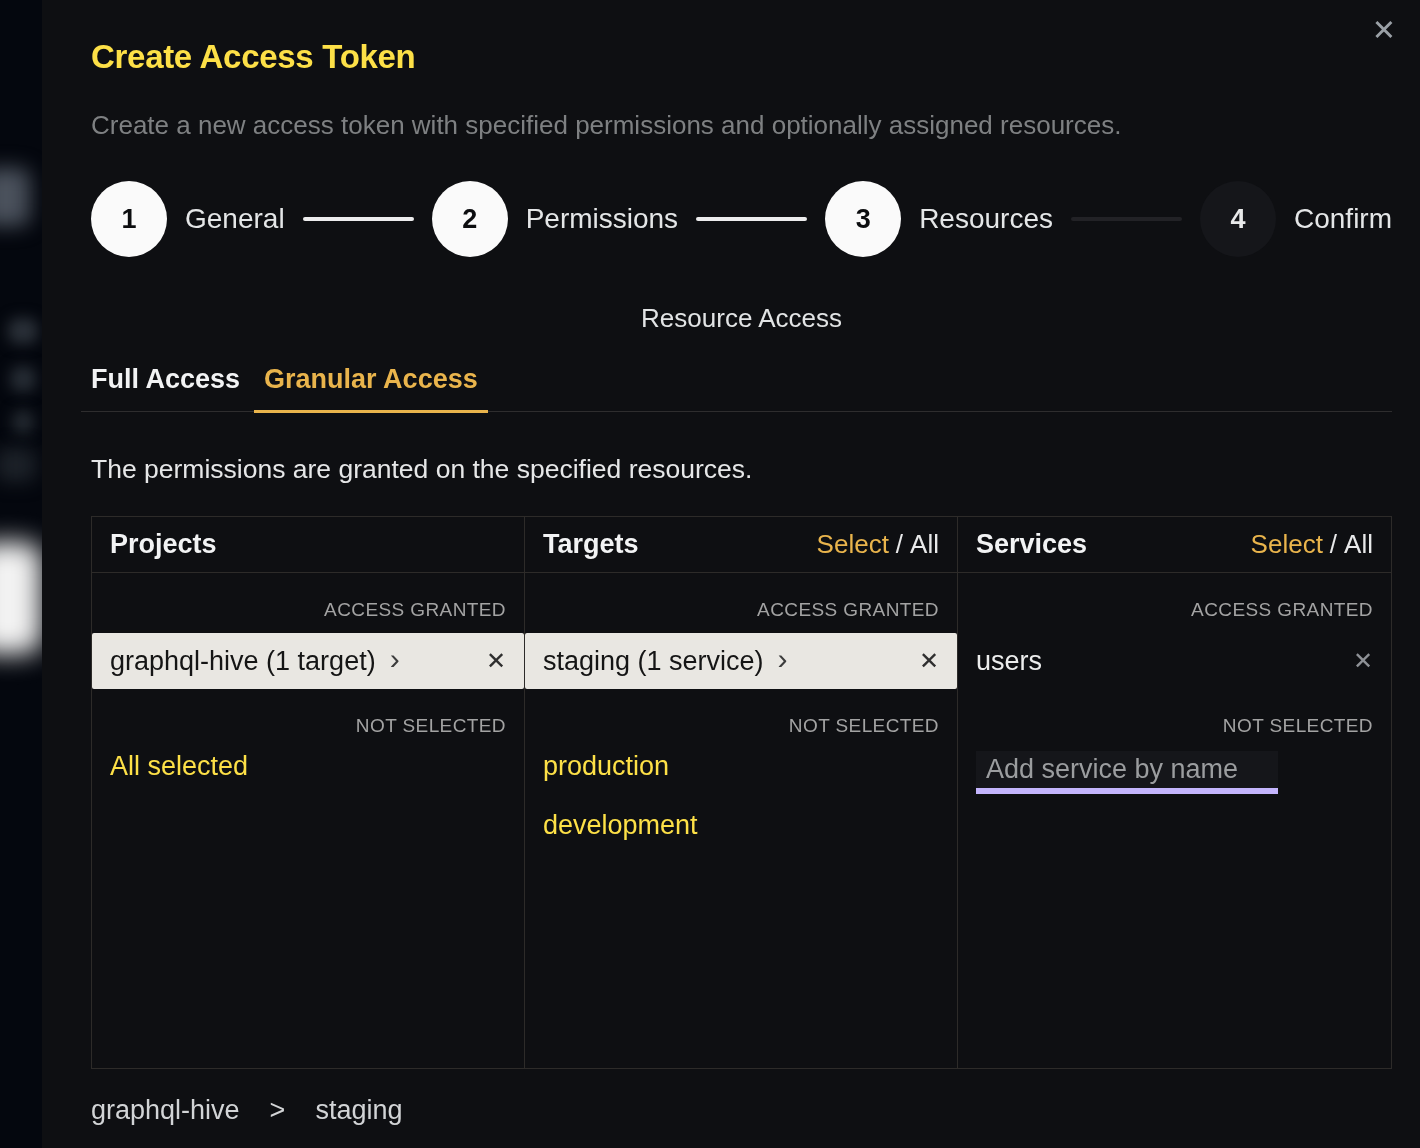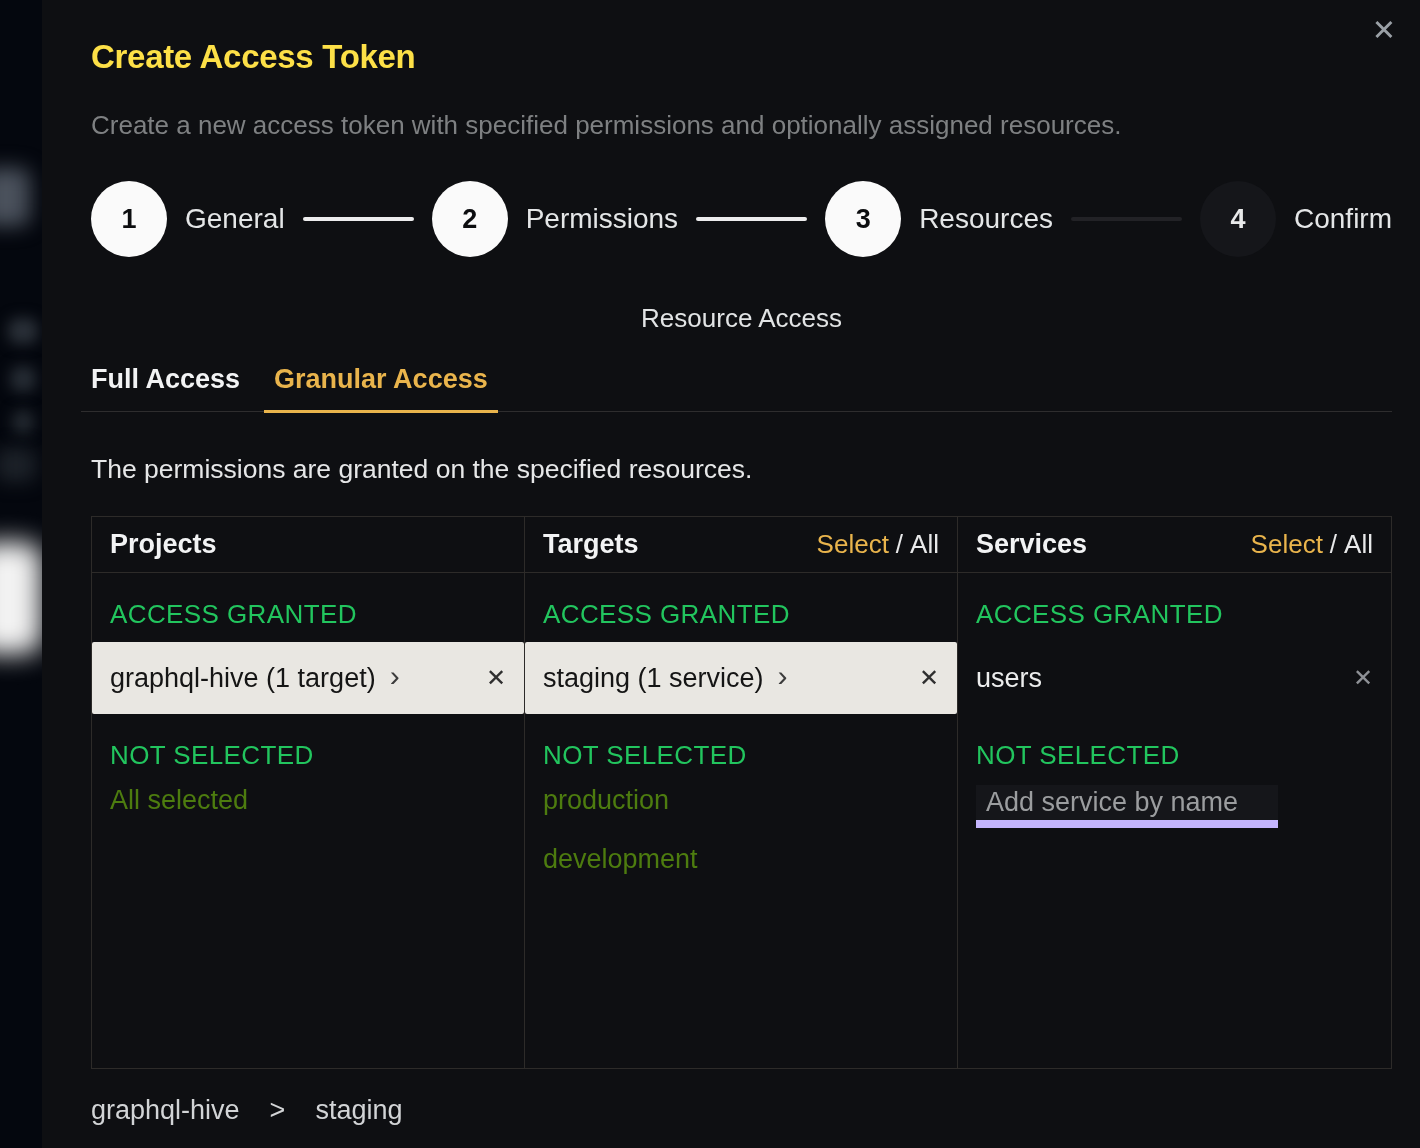--- a/index.html
+++ b/index.html
@@ -34,50 +34,50 @@
     justify-content:center; font-size:27px; font-weight:600; }
   .step--done .step-circle, .step--current .step-circle { background:#fafafa; color:#0c0d0f; }
   .step--upcoming .step-circle { background:#15161a; color:#e8e9ea; }
   .step-label { margin-left:18px; font-size:28px; font-weight:400; color:#e4e6e7; }
   .connector { flex:1; height:4px; border-radius:2px; margin:0 18px; }
   .connector--bright { background:#ececed; }
   .connector--dim { background:#222226; }
 
   
   .section-heading { margin-top:46px; font-size:26px; font-weight:500; color:#e2e4e5;text-align:center; }
-  .tabs { margin-top:30px; display:flex; gap:14px; border-bottom:1px solid #2e2d2e; margin-left:-10px; width:calc(100% + 10px); }
+  .tabs { margin-top:30px; display:flex; gap:4px; border-bottom:1px solid #2e2d2e; margin-left:-10px; width:calc(100% + 10px); }
   .tab { padding:0 10px 15px; font-size:27px; font-weight:bold; background:none; border:none;
     font-family:inherit; cursor:pointer; }
   .tab--inactive { color:#f2f3f4; border-bottom:3px solid transparent; margin-bottom:-2px; }
   .tab--active { color:#e9b44c; border-bottom:3px solid #e9b44c; margin-bottom:-2px; }
   .description { margin-top:42px; font-size:26.5px; color:#e6e7e8; }
 
   
   .res-table { margin-top:31px; width:100%; height:553px; border:1px solid #2d2b29;
     display:grid; grid-template-columns:1fr 1fr 1fr; }
   .res-col { border-right:1px solid #2d2b29; display:flex; flex-direction:column; min-width:0; }
   .res-col:last-child { border-right:none; }
   .col-header { height:56px; flex:0 0 56px; border-bottom:1px solid #2d2b29; display:flex;
     align-items:center; justify-content:space-between; padding:0 18px; }
   .col-title { font-size:27px; font-weight:bold; color:#f2f3f4;text-align:center; }
   .select-all { font-size:26px; color:#e8e9ea; cursor:pointer; }
   .select-all .sel { color:#e9b44c; }
   .select-all .slash { display:inline-block; margin:0 7px; }
-  .section-label { padding:26px 18px 0; font-size:26px; color:#22c55e; letter-spacing:0.4px; }
-  .row { margin-top:12px; height:72px; display:flex; align-items:center; padding:8px 18px;
+  .section-label { padding:26px 18px 0; font-size:19px; color:#a3a3a3; letter-spacing:0.4px;text-align:right; }
+  .row { margin-top:12px; height:56px; display:flex; align-items:center; padding:8px 18px;
     font-size:27px; cursor:pointer;justify-content:space-between; }
   .row--highlighted { background:#e9e7e2; color:#151515; border-radius:2px; }
   .row--plain { color:#eceded; }
   .row .chevron { margin-left:14px; font-size:30px; line-height:1; color:#3c3c3c; padding-bottom:4px; }
   .row .remove { margin-left:auto; font-size:24px; color:#2f2f2f; cursor:pointer; }
   .row--plain .remove { color:#8e9196; }
-  .item { padding:14px 18px; font-size:27px; color:#4d7c0f; cursor:pointer; }
+  .item { padding:14px 18px; font-size:27px; color:#fde047; cursor:pointer; }
   .item:first-of-type { padding-top:16px; }
   .service-input { margin:14px 18px 0; width:302px; height:43px; background:#15161a;
-    border:none; border-bottom:8px solid #c4b5fd; color:#eceded; font-size:27px;
+    border:none; border-bottom:6px solid #c4b5fd; color:#eceded; font-size:27px;
     padding:0 10px; font-family:inherit; outline:none; }
   .service-input::placeholder { color:#9b9d9f; }
 
   .breadcrumb { margin-top:26px; font-size:27px; color:#d2d4d6; display:flex; gap:30px; }
 </style>
 </head>
 <body>
 
 <div class="backdrop">
   <div class="blur-blob blob-grey"></div>

